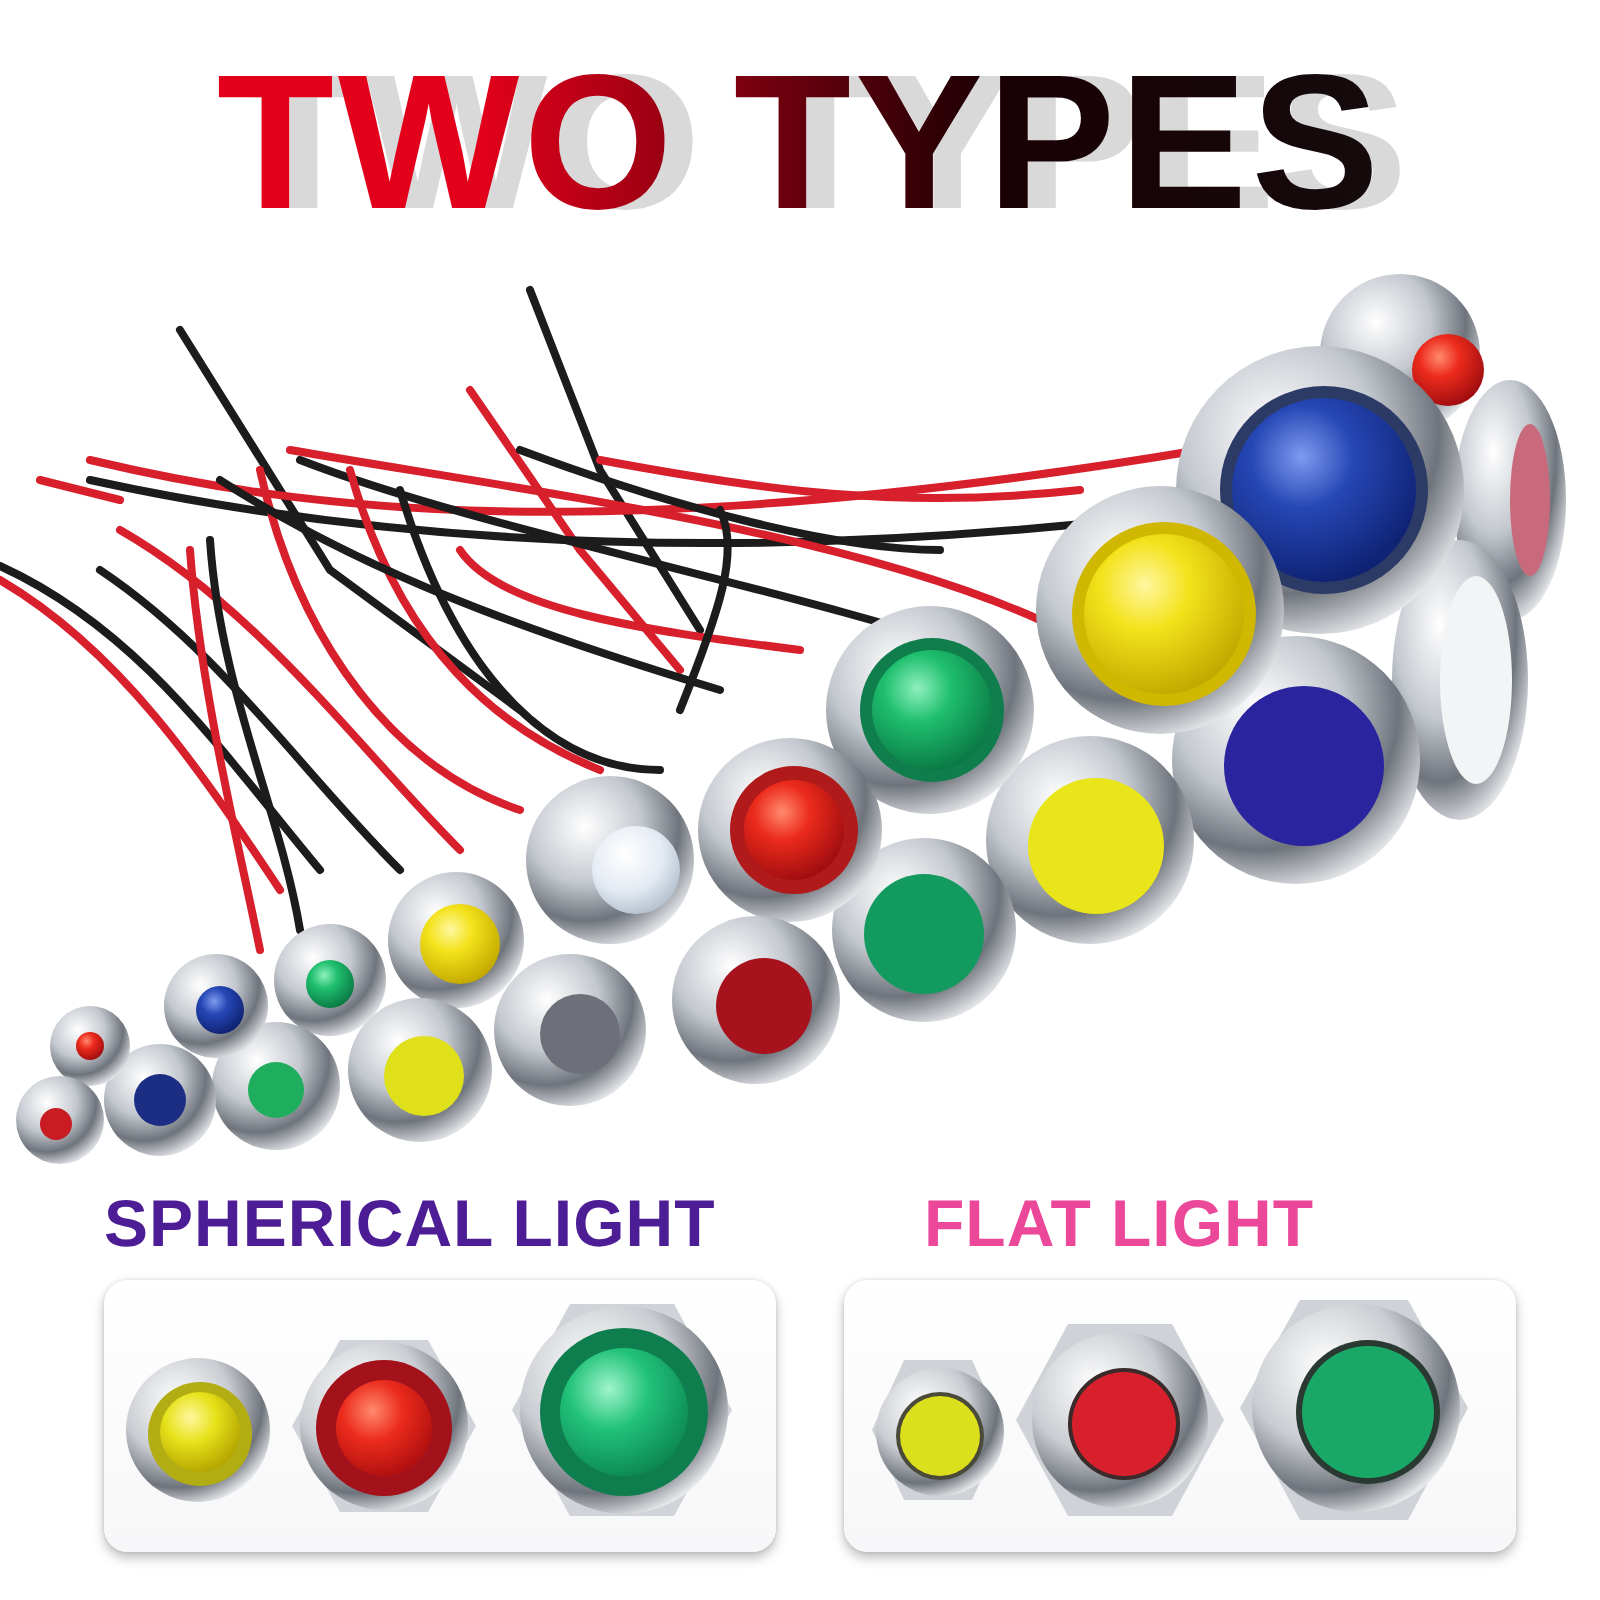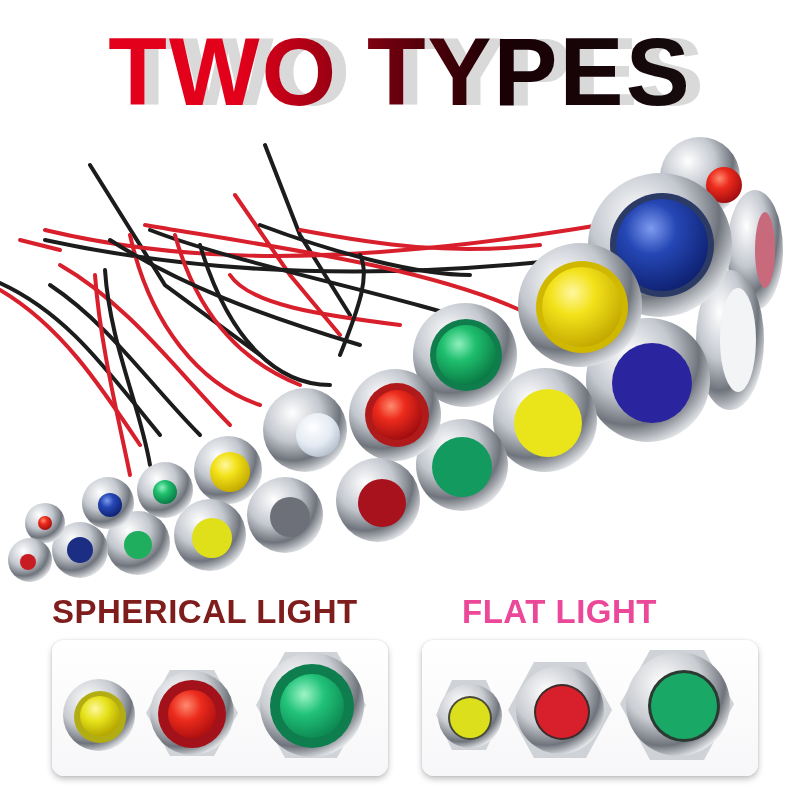--- a/index.html
+++ b/index.html
@@ -173,21 +173,21 @@
 
       <circle cx="45" cy="398" r="20" fill="url(#chrome)"></circle>
       <circle cx="45" cy="398" r="7" fill="url(#domeRed)"></circle>
 
       <circle cx="30" cy="435" r="22" fill="url(#chrome)"></circle>
       <circle cx="28" cy="437" r="8" fill="#c81b22"></circle>
     </g>
   </svg>
 </div>
 
-<div class="caption left" style="color:#7f1d1d">SPHERICAL LIGHT</div>
+<div class="caption left" style="color:#4c1d95">SPHERICAL LIGHT</div>
 <div class="caption right" style="color:#ec4899">FLAT LIGHT</div>
 
 <div class="panel left">
   <svg viewBox="0 0 336 136" xmlns="http://www.w3.org/2000/svg">
     <defs>
       <radialGradient id="pchrome" cx="35%" cy="30%" r="75%">
         <stop offset="0%" stop-color="#ffffff"></stop>
           <stop offset="50%" stop-color="#c9ccd1"></stop>
           <stop offset="80%" stop-color="#6f747c"></stop>
           <stop offset="100%" stop-color="#eceef0"></stop>

